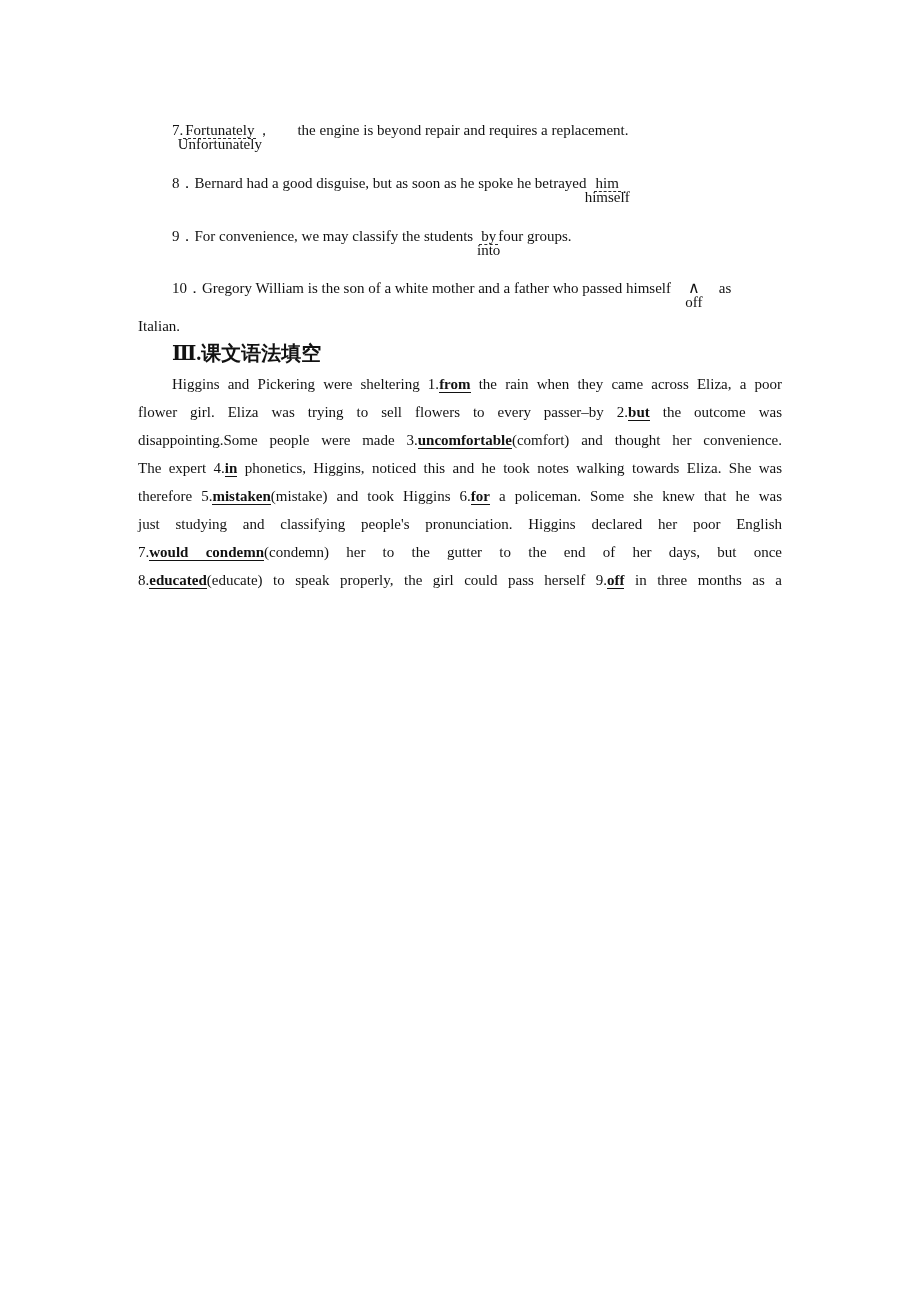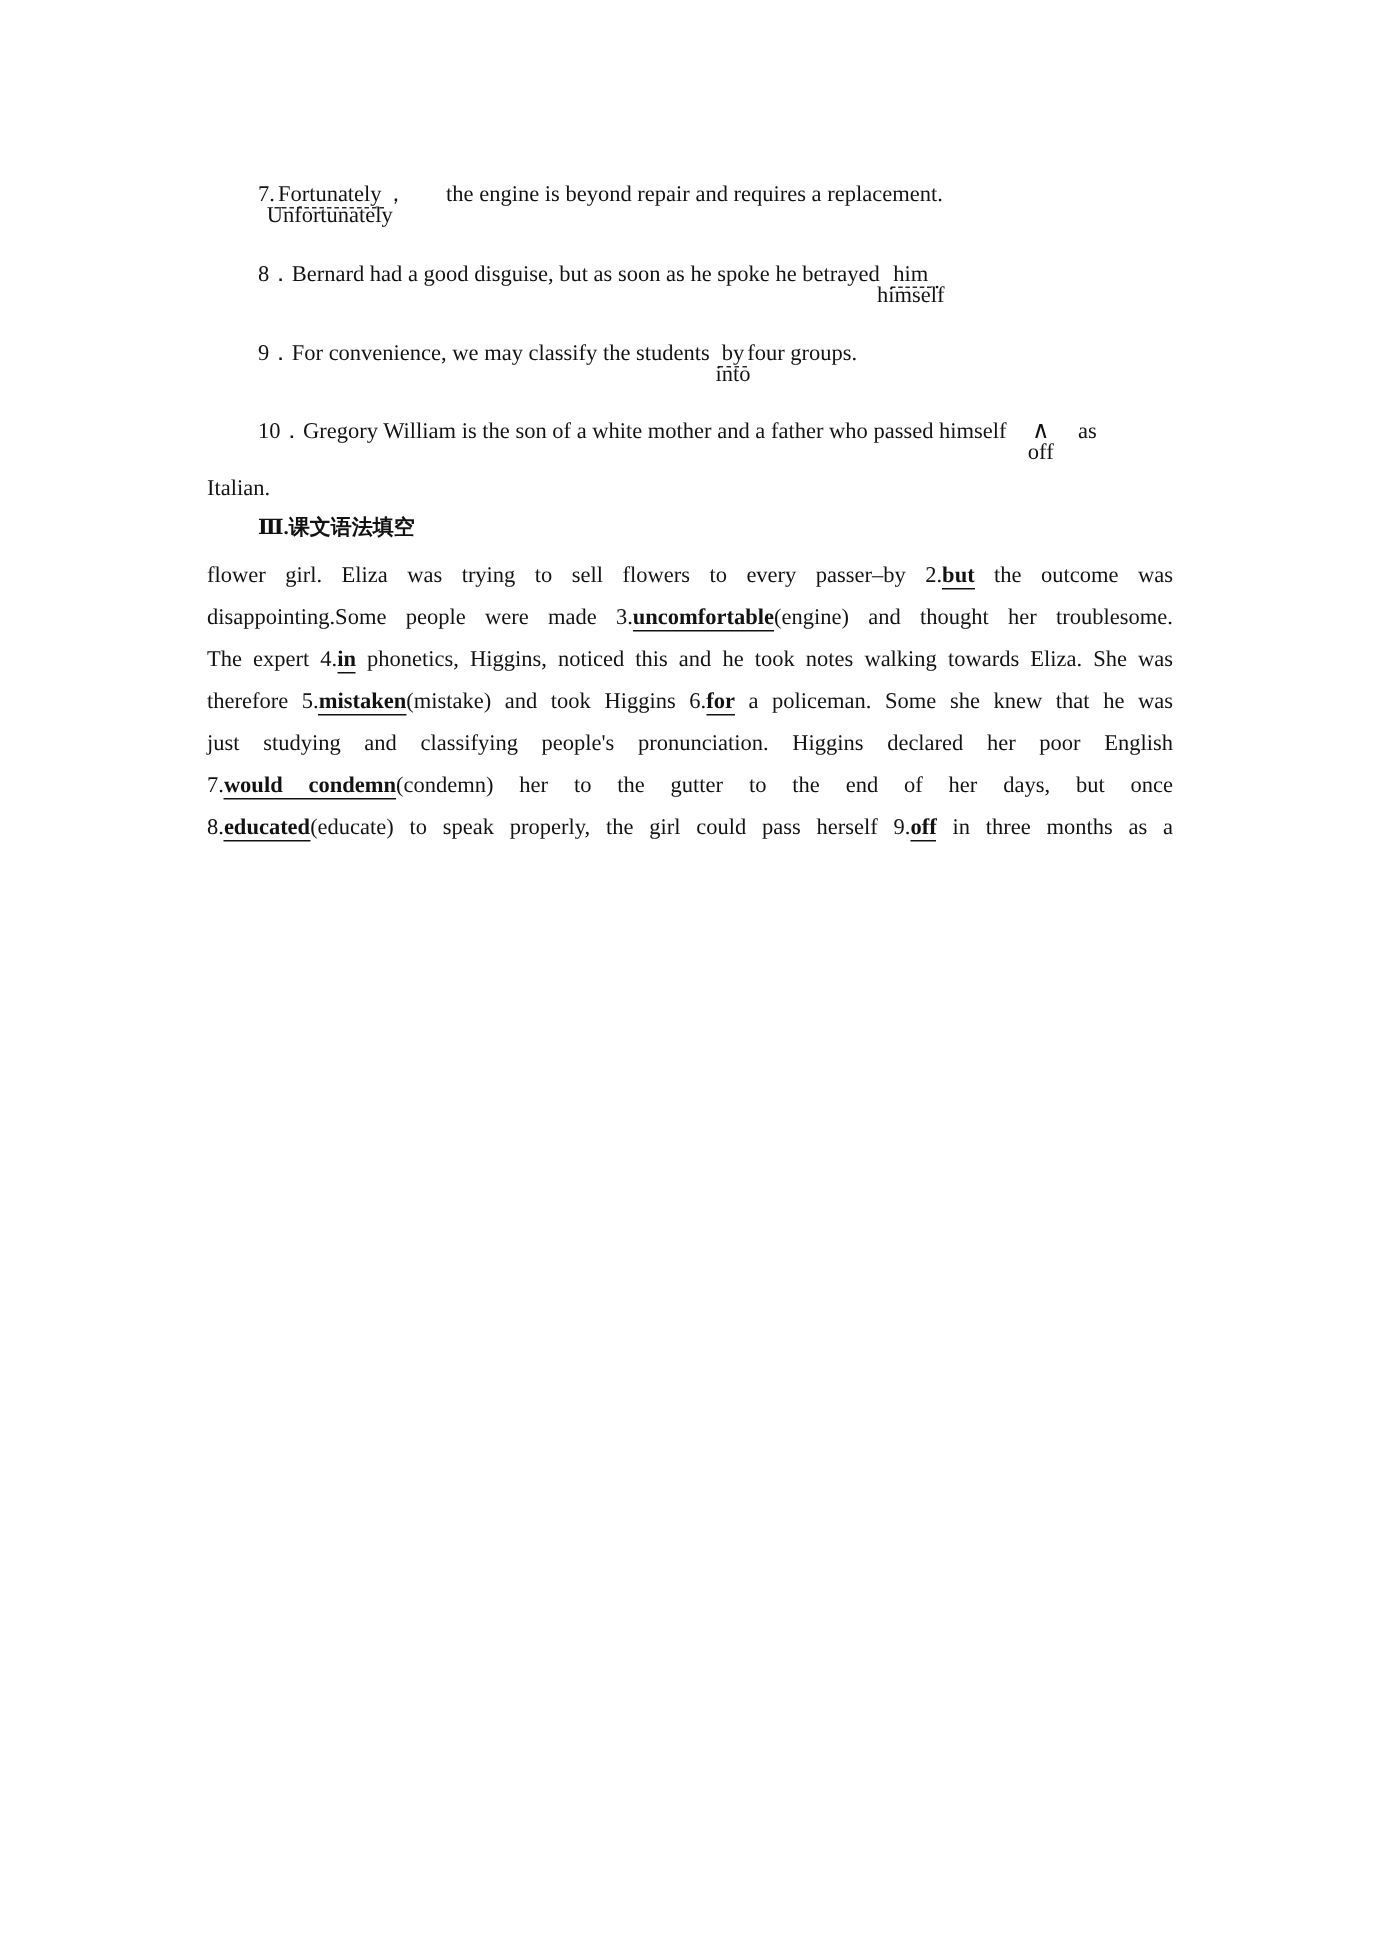--- a/index.html
+++ b/index.html
@@ -25,21 +25,21 @@
   .item8 .wrongwrap{margin-left:7px;}
   .item8 .post{margin-left:2px;position:relative;top:5px;}
   .item9{left:172px;top:226px;}
   .item9 .wrongwrap{margin-left:6px;}
   .item9 .post{}
   .item10{left:172px;top:278px;}
   .item10 .wrongwrap{margin-left:14px;}
   .item10 .post{margin-left:16px;}
   .cont-line{left:138px;top:316px;line-height:20px;}
   .heading{
-    left:172px;top:342px;font-weight:bold;font-size:14px;line-height:22px;
+    left:172px;top:342px;font-weight:bold;font-size:20px;line-height:22px;
   }
   #passage{left:138px;top:370px;width:644px;}
   .pline{
     line-height:28px;text-align:justify;text-align-last:justify;
     -moz-text-align-last:justify;
   }
   .pline.indent{text-indent:34px;}
   .pline.lastline{text-align-last:left;-moz-text-align-last:left;}
   .answer{font-weight:bold;border-bottom:1.5px solid #121212;}
 </style>
@@ -53,22 +53,23 @@
   <div class="abs itemline item8"><span class="num">8．</span><span>Bernard had a good disguise, but as soon as he spoke he betrayed</span><span class="wrongwrap"><span class="wrong">him</span><span class="corr">himself</span></span><span class="post">.</span></div>
 
   <div class="abs itemline item9"><span class="num">9．</span><span>For convenience, we may classify the students</span><span class="wrongwrap"><span class="wrong">by</span><span class="corr">into</span></span><span class="post">four groups.</span></div>
 
   <div class="abs itemline item10"><span class="num">10．</span><span>Gregory William is the son of a white mother and a father who passed himself</span><span class="wrongwrap"><span class="wrong caret-glyph">∧</span><span class="corr">off</span></span><span class="post">as</span></div>
   <div class="abs cont-line">Italian.</div>
 
   <div class="abs heading">Ⅲ.课文语法填空</div>
 
   <div class="abs" id="passage">
+      <div class="pline indent"><span class="txt">Higgins and Pickering were sheltering 1.</span><span class="answer">from</span><span class="txt"> the rain when they came across Eliza, a poor</span></div>
       <div class="pline"><span class="txt">flower girl. Eliza was trying to sell flowers to every passer–by 2.</span><span class="answer">but</span><span class="txt"> the outcome was</span></div>
-      <div class="pline"><span class="txt">disappointing.Some people were made 3.</span><span class="answer">uncomfortable</span><span class="txt">(engine) and thought her troublesome.</span></div>
+      <div class="pline"><span class="txt">disappointing.Some people were made 3.</span><span class="answer">uncomfortable</span><span class="txt">(comfort) and thought her convenience.</span></div>
       <div class="pline"><span class="txt">The expert 4.</span><span class="answer">in</span><span class="txt"> phonetics, Higgins, noticed this and he took notes walking towards Eliza. She was</span></div>
       <div class="pline"><span class="txt">therefore 5.</span><span class="answer">mistaken</span><span class="txt">(mistake) and took Higgins 6.</span><span class="answer">for</span><span class="txt"> a policeman. Some she knew that he was</span></div>
       <div class="pline"><span class="txt">just studying and classifying people's pronunciation. Higgins declared her poor English</span></div>
       <div class="pline"><span class="txt">7.</span><span class="answer">would condemn</span><span class="txt">(condemn) her to the gutter to the end of her days, but once</span></div>
       <div class="pline"><span class="txt">8.</span><span class="answer">educated</span><span class="txt">(educate) to speak properly, the girl could pass herself 9.</span><span class="answer">off</span><span class="txt"> in three months as a</span></div>
     </div>
 
 </div>
 
 </body></html>

